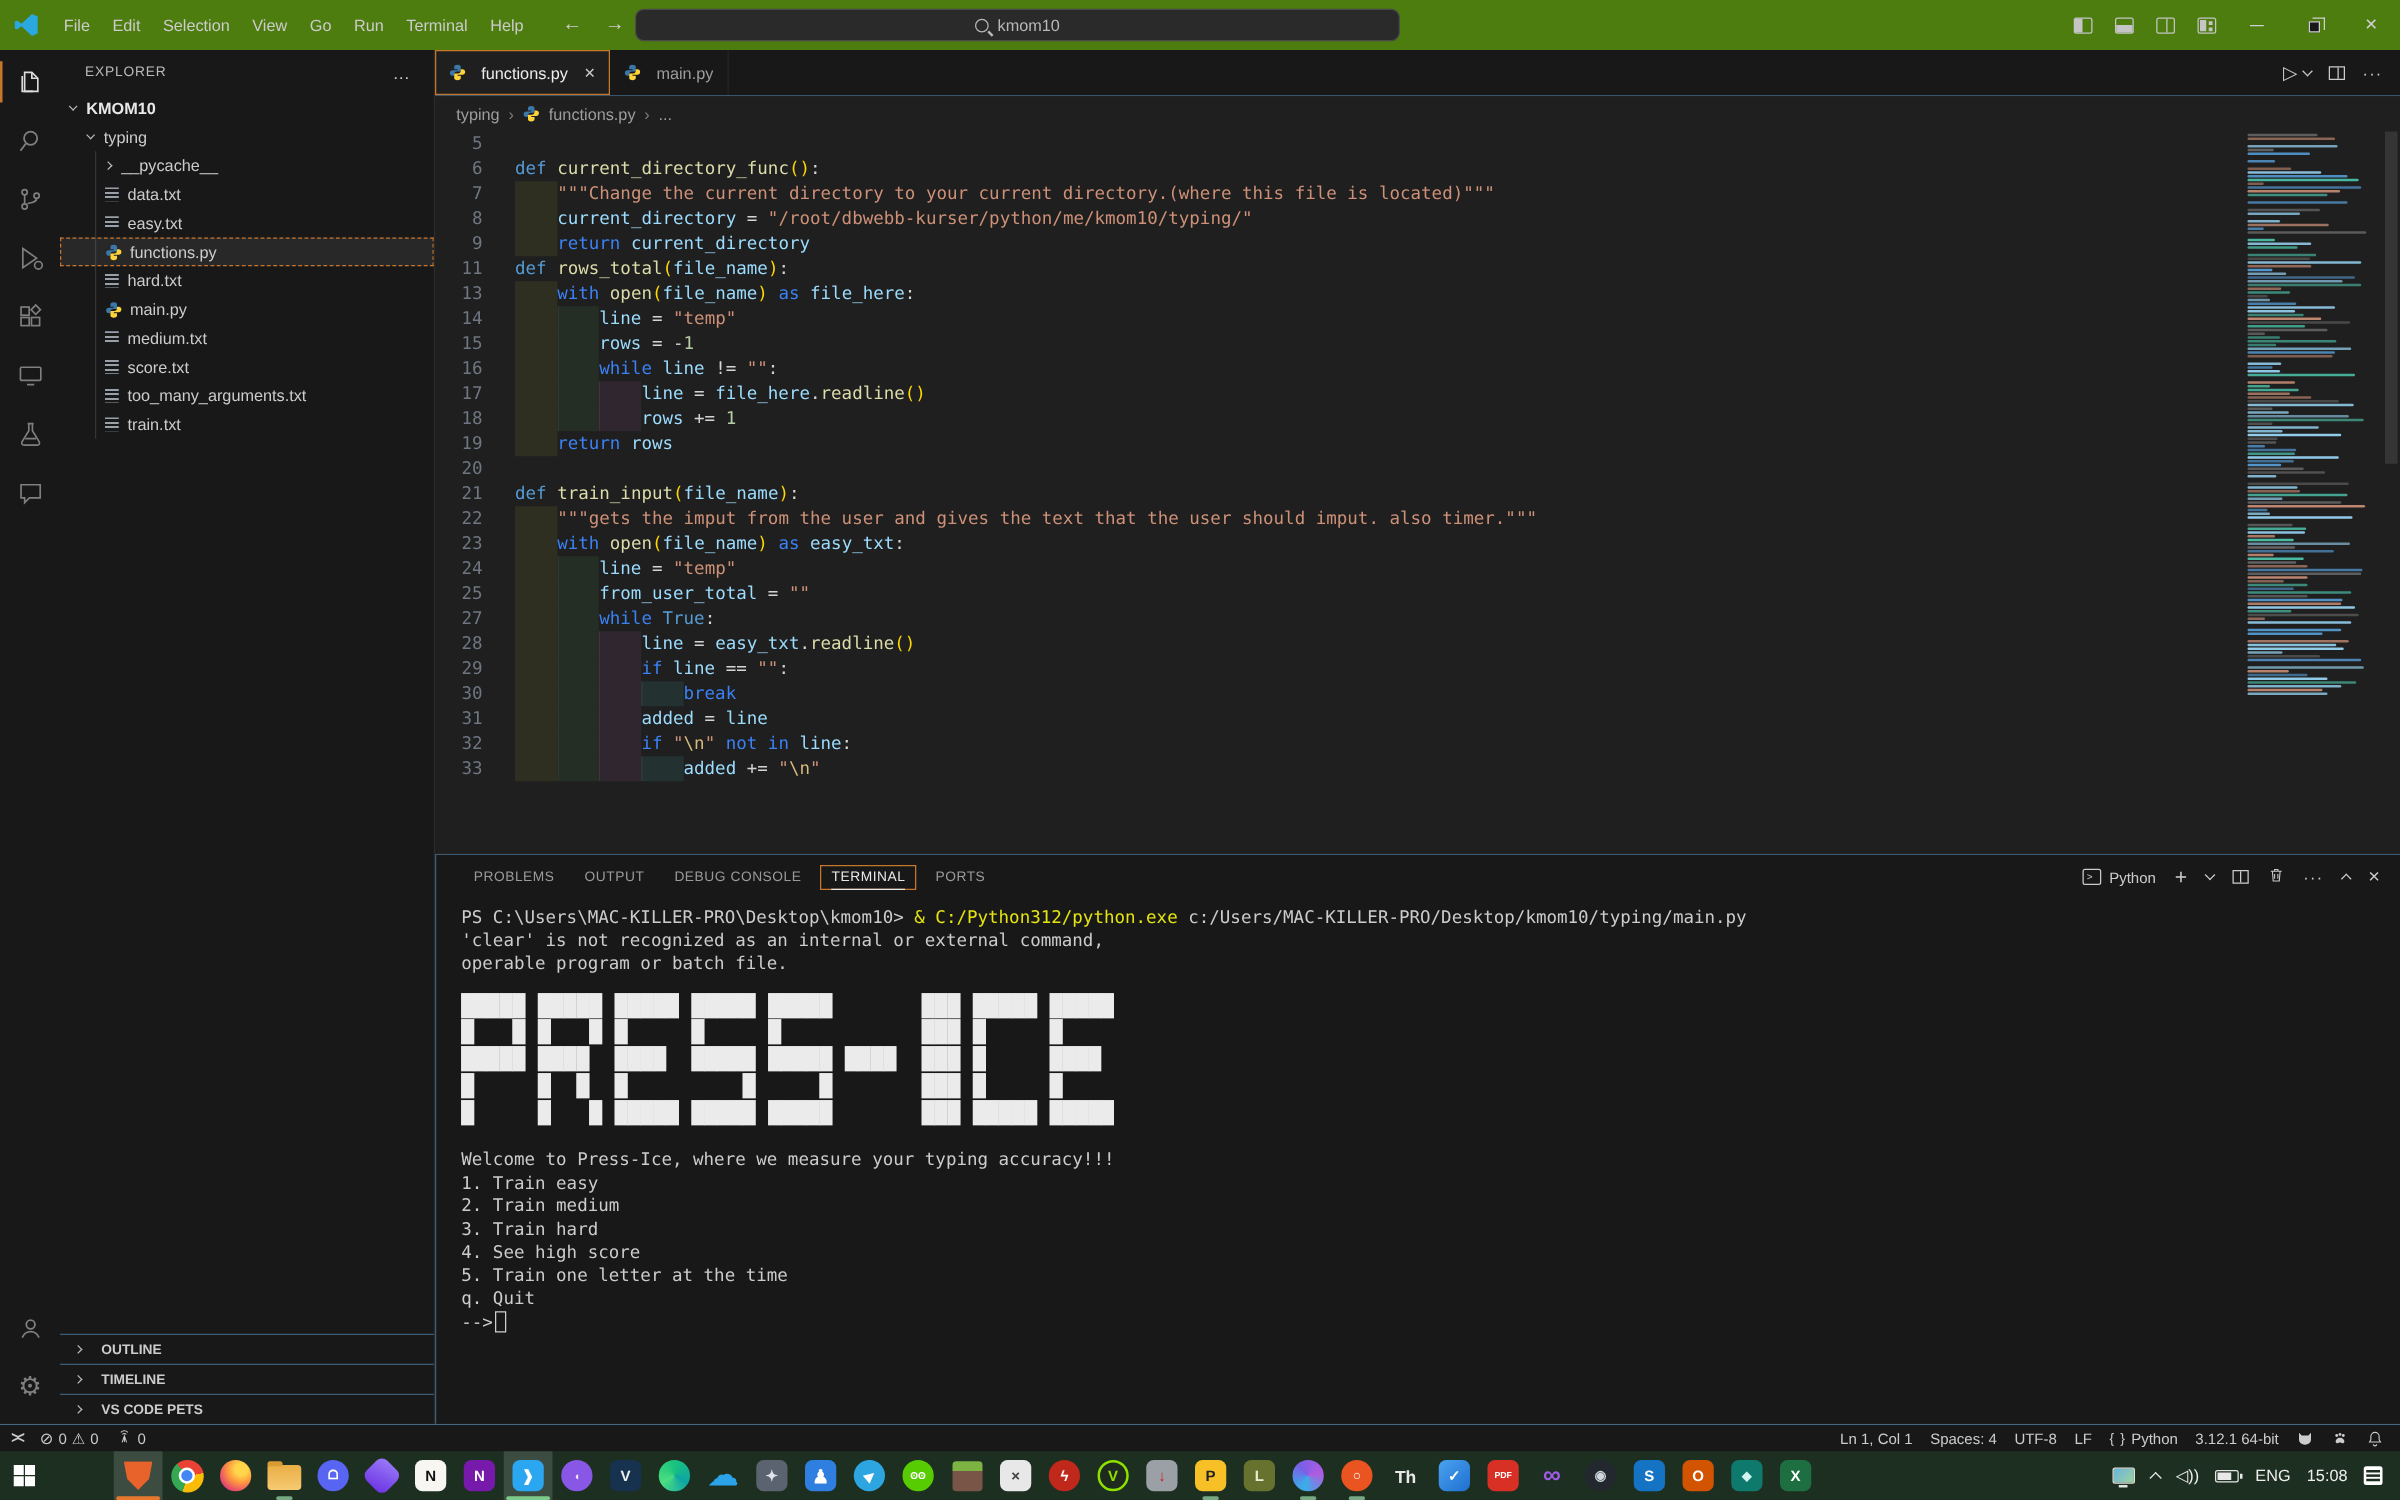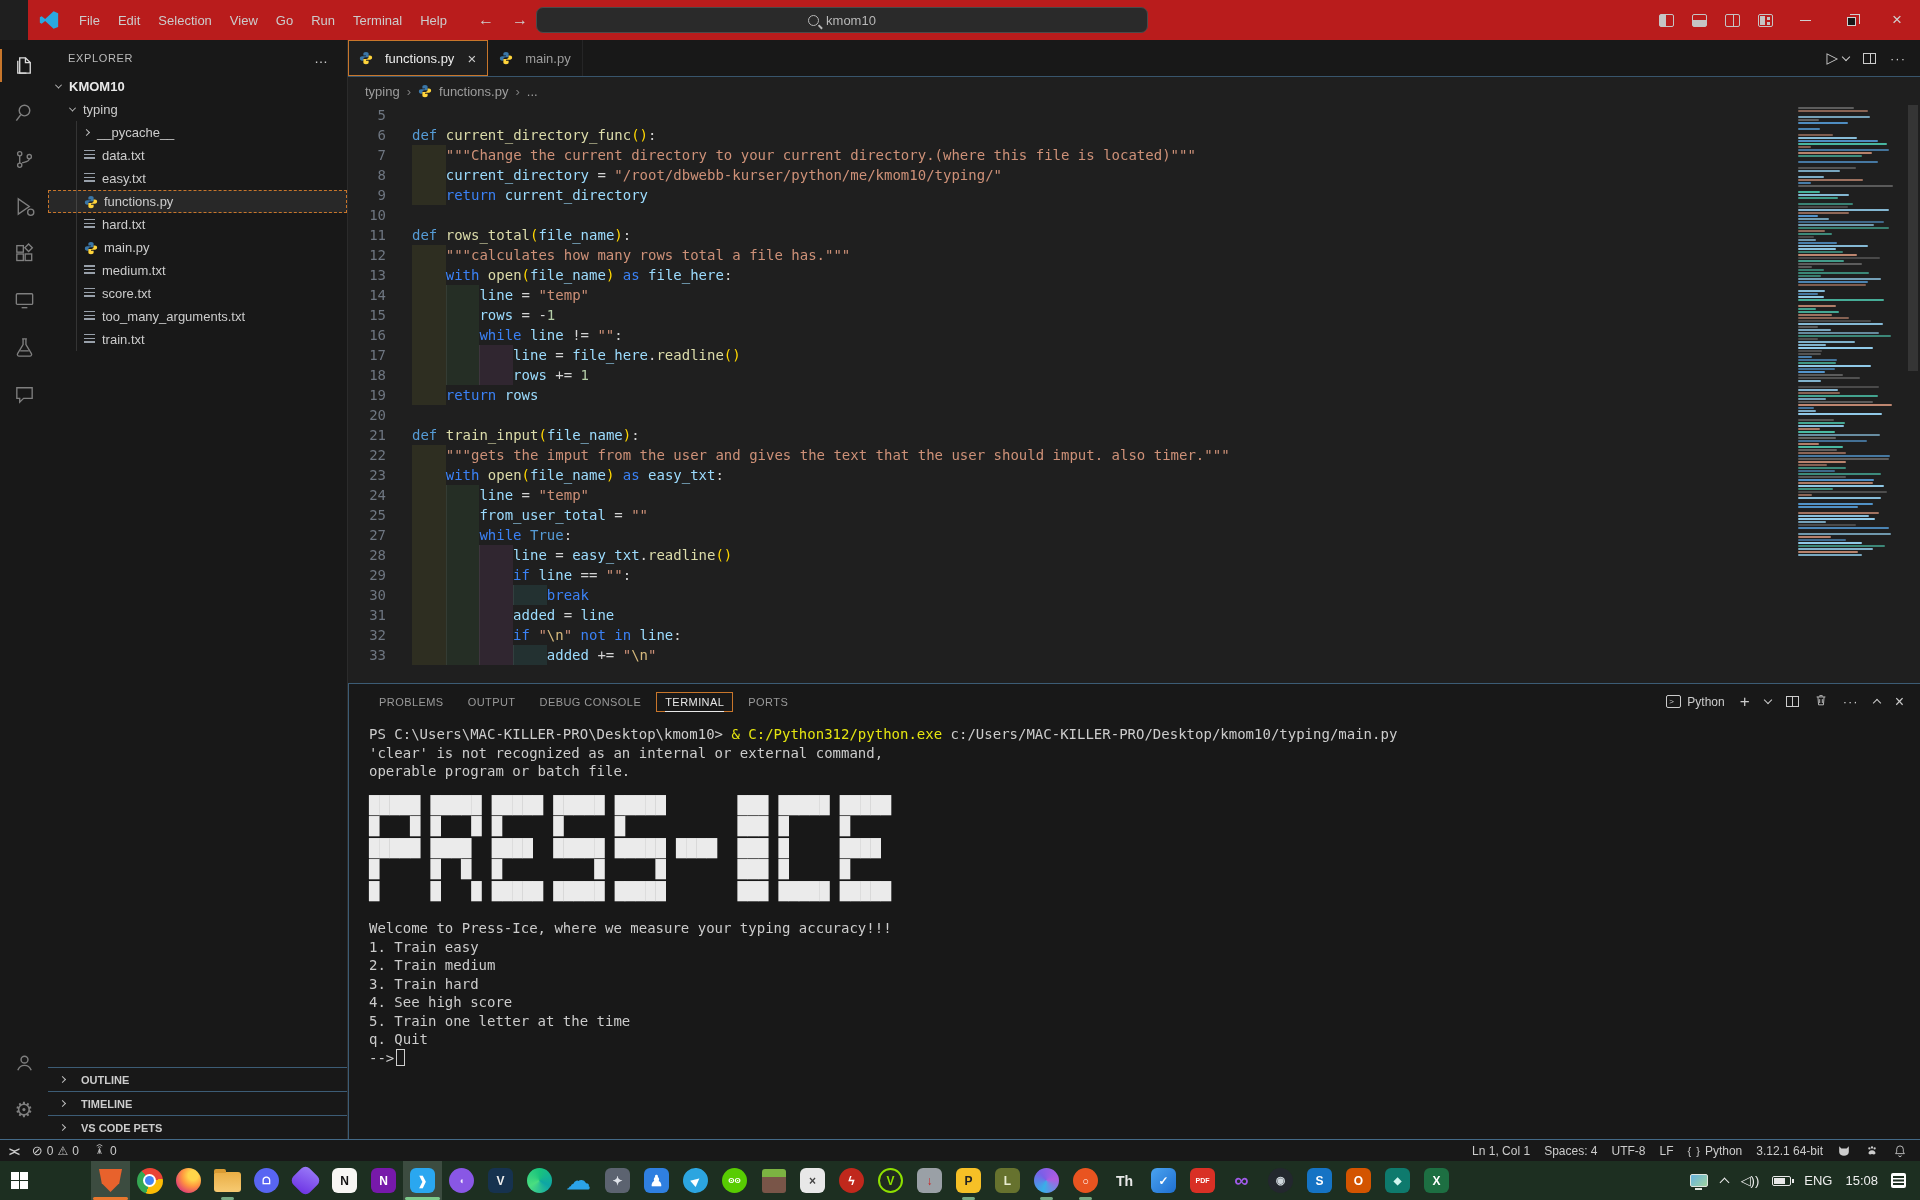--- a/index.html
+++ b/index.html
@@ -1,21 +1,21 @@
 <!DOCTYPE html>
 <html><head>
 <meta charset="utf-8">
 <style>
   * { box-sizing: border-box; margin: 0; padding: 0; }
   html,body { width:1920px; height:1200px; overflow:hidden; }
   body { background:#1f1f1f; color:#cccccc; font-family:"Liberation Sans",sans-serif; font-size:13px; position:relative; }
   .mono { font-family:"DejaVu Sans Mono","Liberation Mono",monospace; }
 
   
-  .titlebar { height:40px; background:#b91c1c; display:flex; align-items:center; padding:0 0 0 10px; position:relative;margin-left:28px; }
+  .titlebar { height:40px; background:#4d7c0f; display:flex; align-items:center; padding:0 0 0 10px; position:relative; }
   .vs-logo { width:24px; height:24px; margin-right:8px; display:flex; align-items:center; }
   .menu-item { padding:4px 9px; border-radius:5px; color:#cccccc; font-size:13px; cursor:default; }
   .nav-arrows { display:flex; gap:18px; margin-left:22px; color:#cfcfcf; font-size:16px; }
   .command-center { position:absolute; left:508px; top:7px; width:612px; height:26px; background:#2a2a2a; border:1px solid #4a4a4a; border-radius:7px; display:flex; align-items:center; justify-content:center; gap:7px; color:#b8b8b8; font-size:13px; }
   .search-glyph { width:11px; height:11px; border:1.5px solid #b8b8b8; border-radius:50%; position:relative; }
   .search-glyph::after { content:""; position:absolute; width:5px; height:1.5px; background:#b8b8b8; transform:rotate(45deg); left:9px; top:10px; }
   .tb-right { margin-left:auto; display:flex; align-items:center; height:40px; }
   .layout-ic { width:15px; height:13px; border:1px solid #c5c5c5; border-radius:2px; position:relative; margin:0 9px; }
   .li-left::before  { content:""; position:absolute; left:0; top:0; bottom:0; width:6px; background:#c5c5c5; }
   .li-panel::before { content:""; position:absolute; left:0; right:0; bottom:0; height:6px; background:#c5c5c5; }
@@ -381,23 +381,21 @@
         <span>...</span>
       </div>
 
     <div class="code-area">
       <div class="code-scroll" id="code-scroll">
           <div class="code-line"><span class="ln">5</span><span class="lt"></span></div>
           <div class="code-line"><span class="ln">6</span><span class="lt"><span class="k">def </span><span class="f">current_directory_func</span><span class="pa">()</span><span class="o">:</span></span></div>
           <div class="code-line"><span class="ln">7</span><span class="lt"><span class="iw i0">    </span><span class="s">"""Change the current directory to your current directory.(where this file is located)"""</span></span></div>
           <div class="code-line"><span class="ln">8</span><span class="lt"><span class="iw i0">    </span><span class="v">current_directory</span><span class="o"> = </span><span class="s">"/root/dbwebb-kurser/python/me/kmom10/typing/"</span></span></div>
           <div class="code-line"><span class="ln">9</span><span class="lt"><span class="iw i0">    </span><span class="c">return </span><span class="v">current_directory</span></span></div>
-          <div class="code-line"><span class="ln">10</span><span class="lt"></span></div>
           <div class="code-line"><span class="ln">11</span><span class="lt"><span class="k">def </span><span class="f">rows_total</span><span class="pa">(</span><span class="v">file_name</span><span class="pa">)</span><span class="o">:</span></span></div>
-          <div class="code-line"><span class="ln">12</span><span class="lt"><span class="iw i0">    </span><span class="s">"""calculates how many rows total a file has."""</span></span></div>
           <div class="code-line"><span class="ln">13</span><span class="lt"><span class="iw i0">    </span><span class="c">with </span><span class="f">open</span><span class="pa">(</span><span class="v">file_name</span><span class="pa">)</span><span class="c"> as </span><span class="v">file_here</span><span class="o">:</span></span></div>
           <div class="code-line"><span class="ln">14</span><span class="lt"><span class="iw i0">    </span><span class="iw i1">    </span><span class="v">line</span><span class="o"> = </span><span class="s">"temp"</span></span></div>
           <div class="code-line"><span class="ln">15</span><span class="lt"><span class="iw i0">    </span><span class="iw i1">    </span><span class="v">rows</span><span class="o"> = -</span><span class="n2">1</span></span></div>
           <div class="code-line"><span class="ln">16</span><span class="lt"><span class="iw i0">    </span><span class="iw i1">    </span><span class="c">while </span><span class="v">line</span><span class="o"> != </span><span class="s">""</span><span class="o">:</span></span></div>
           <div class="code-line"><span class="ln">17</span><span class="lt"><span class="iw i0">    </span><span class="iw i1">    </span><span class="iw i2">    </span><span class="v">line</span><span class="o"> = </span><span class="v">file_here</span><span class="o">.</span><span class="f">readline</span><span class="pa">()</span></span></div>
           <div class="code-line"><span class="ln">18</span><span class="lt"><span class="iw i0">    </span><span class="iw i1">    </span><span class="iw i2">    </span><span class="v">rows</span><span class="o"> += </span><span class="n2">1</span></span></div>
           <div class="code-line"><span class="ln">19</span><span class="lt"><span class="iw i0">    </span><span class="c">return </span><span class="v">rows</span></span></div>
           <div class="code-line"><span class="ln">20</span><span class="lt"></span></div>
           <div class="code-line"><span class="ln">21</span><span class="lt"><span class="k">def </span><span class="f">train_input</span><span class="pa">(</span><span class="v">file_name</span><span class="pa">)</span><span class="o">:</span></span></div>
           <div class="code-line"><span class="ln">22</span><span class="lt"><span class="iw i0">    </span><span class="s">"""gets the imput from the user and gives the text that the user should imput. also timer."""</span></span></div>

